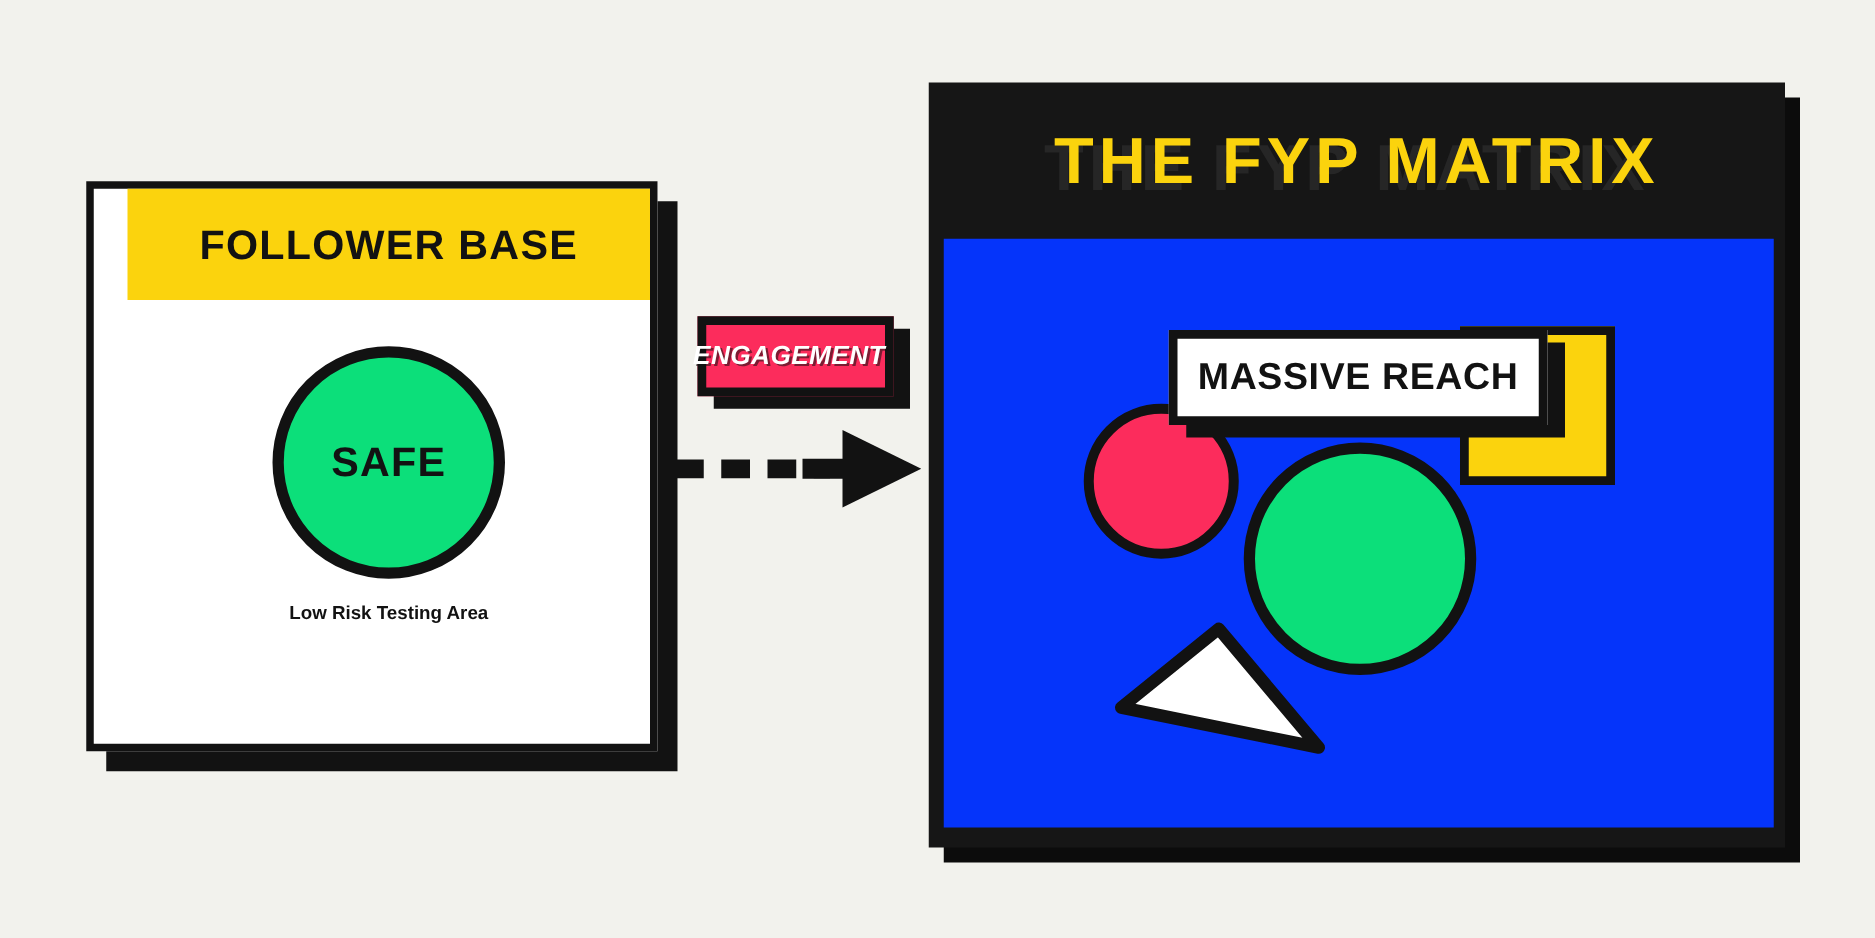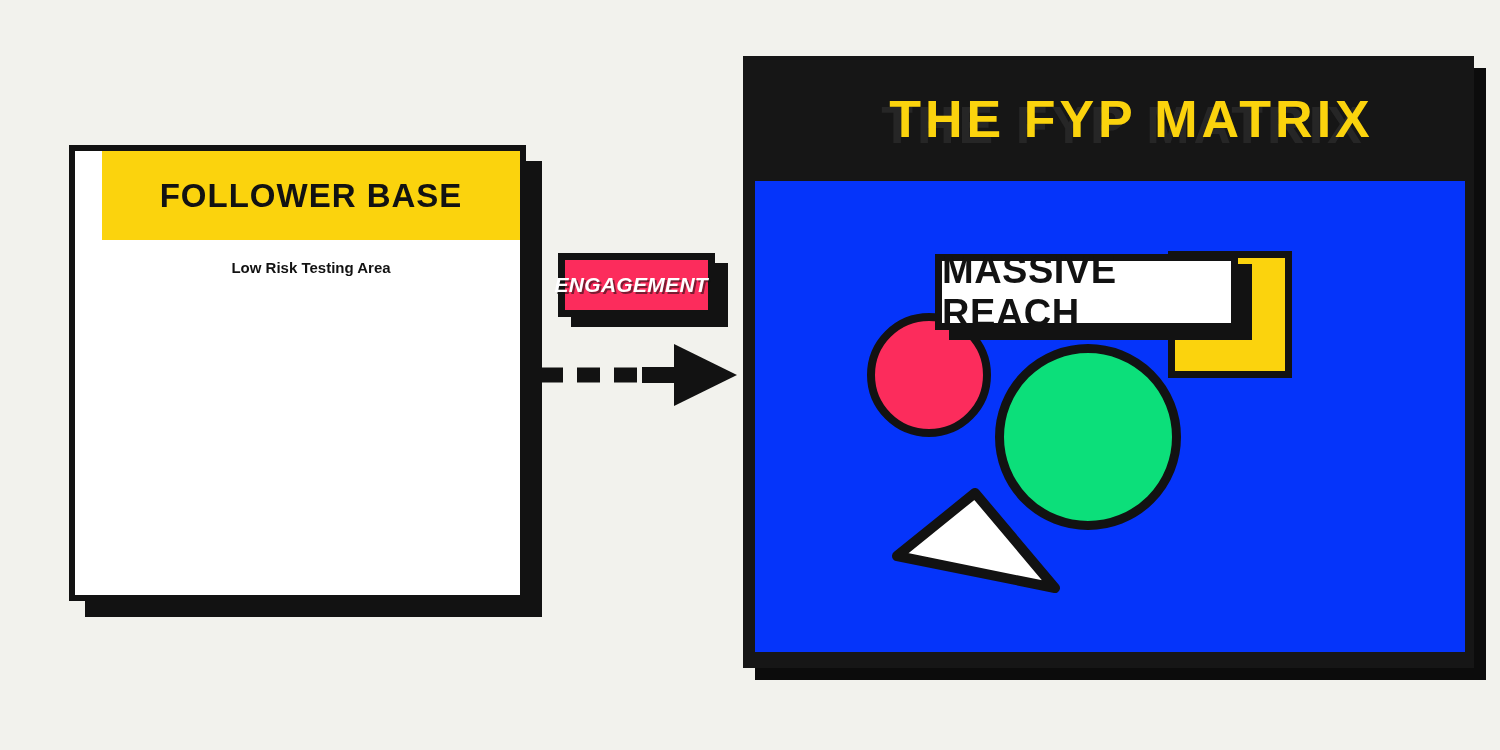--- a/index.html
+++ b/index.html
@@ -72,25 +72,24 @@
     position: absolute;
     left: 534px; top: 335px;
     width: 210px; height: 80px;
   }
   .arrow .dash { stroke: var(--ink); stroke-width: 15; stroke-dasharray: 23 14; fill: none; }
   .arrow rect, .arrow polygon { fill: var(--ink); }
 
   
   .right-panel {
     position: absolute;
-    left: 743px; top: 56px;
+    left: 743px; top: 66px;
     width: 685px; height: 612px;
     background: var(--panel-black);
     box-shadow: 12px 12px 0 #0c0c0c;
-    padding-left: 46px;
   }
   .panel-title {
     margin: 0;
     height: 125px;
     display: flex; align-items: center; justify-content: center;
     color: var(--yellow);
     font-size: 52px; font-weight: 700; letter-spacing: 4px;
     text-shadow: -8px 6px 0 #262626;
   }
   .panel-body {
@@ -119,21 +118,21 @@
   }
   .reach-box {
     position: absolute;
     left: 180px; top: 73px;
     width: 303px; height: 76px;
     box-sizing: border-box;
     background: var(--white);
     border: 7px solid var(--ink);
     box-shadow: 14px 10px 0 var(--ink);
     display: flex; align-items: center; justify-content: center;
-    font-size: 38px; font-weight: 700; letter-spacing: 0.5px;
+    font-size: 30px; font-weight: 700; letter-spacing: 0.5px;
     color: var(--ink);
     z-index: 3;
   }
   .green-circle {
     position: absolute;
     left: 240px; top: 163px;
     width: 168px; height: 168px;
     background: var(--green);
     border: 9px solid var(--ink);
     border-radius: 50%;
@@ -155,20 +154,23 @@
 </head>
 <body>
 
 <div class="stage">
 
   <section class="left-card">
     <header class="card-header">
       <span>FOLLOWER BASE</span>
     </header>
     <div class="card-body">
+      <div class="safe-circle">
+        <span>SAFE</span>
+      </div>
       <p class="caption">Low Risk Testing Area</p>
     </div>
   </section>
 
   <div class="engagement-tag">
     <span>ENGAGEMENT</span>
   </div>
 
   <svg class="arrow" viewBox="0 0 210 80" aria-hidden="true">
     <line class="dash" x1="6" y1="40" x2="130" y2="40"></line>

